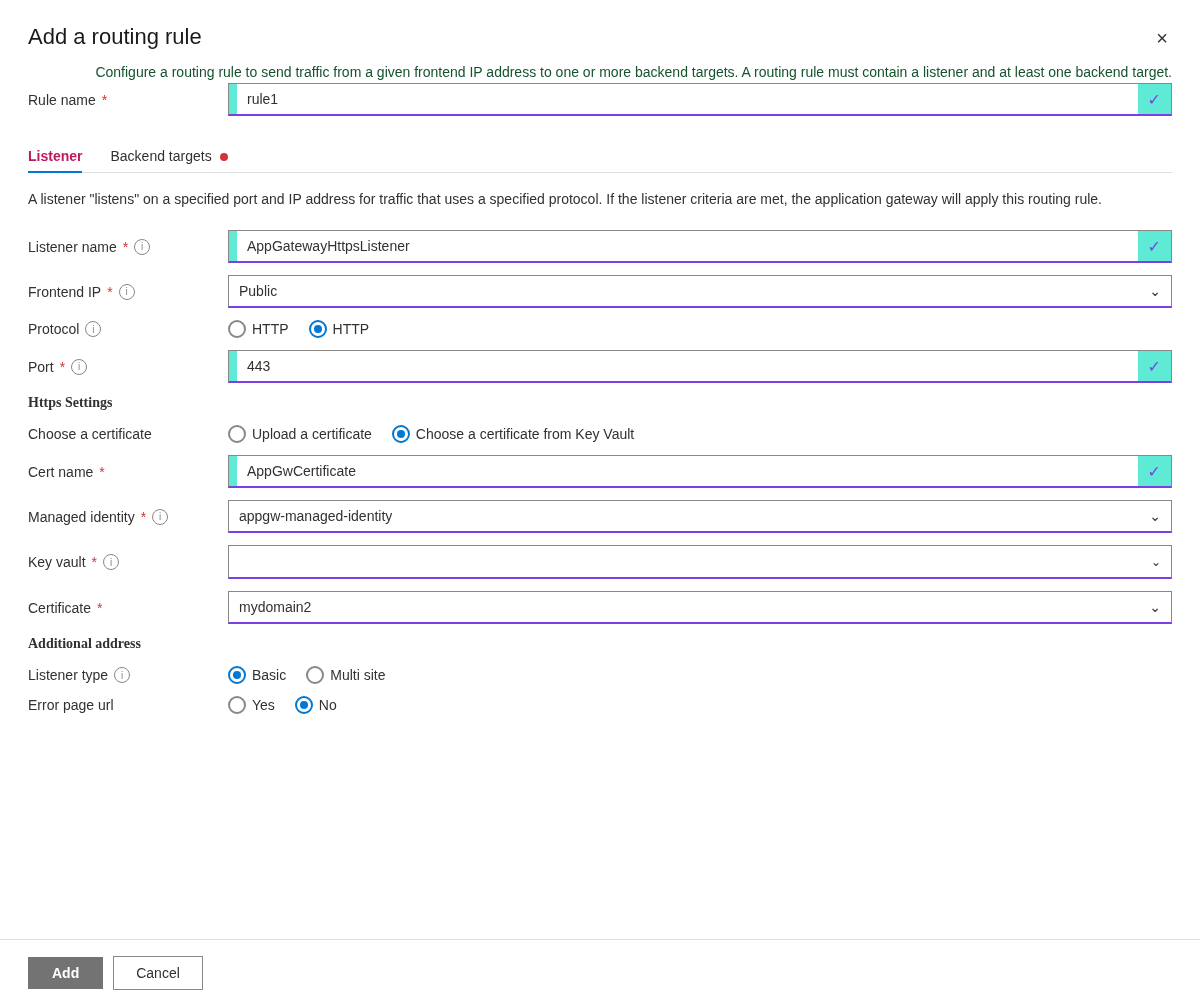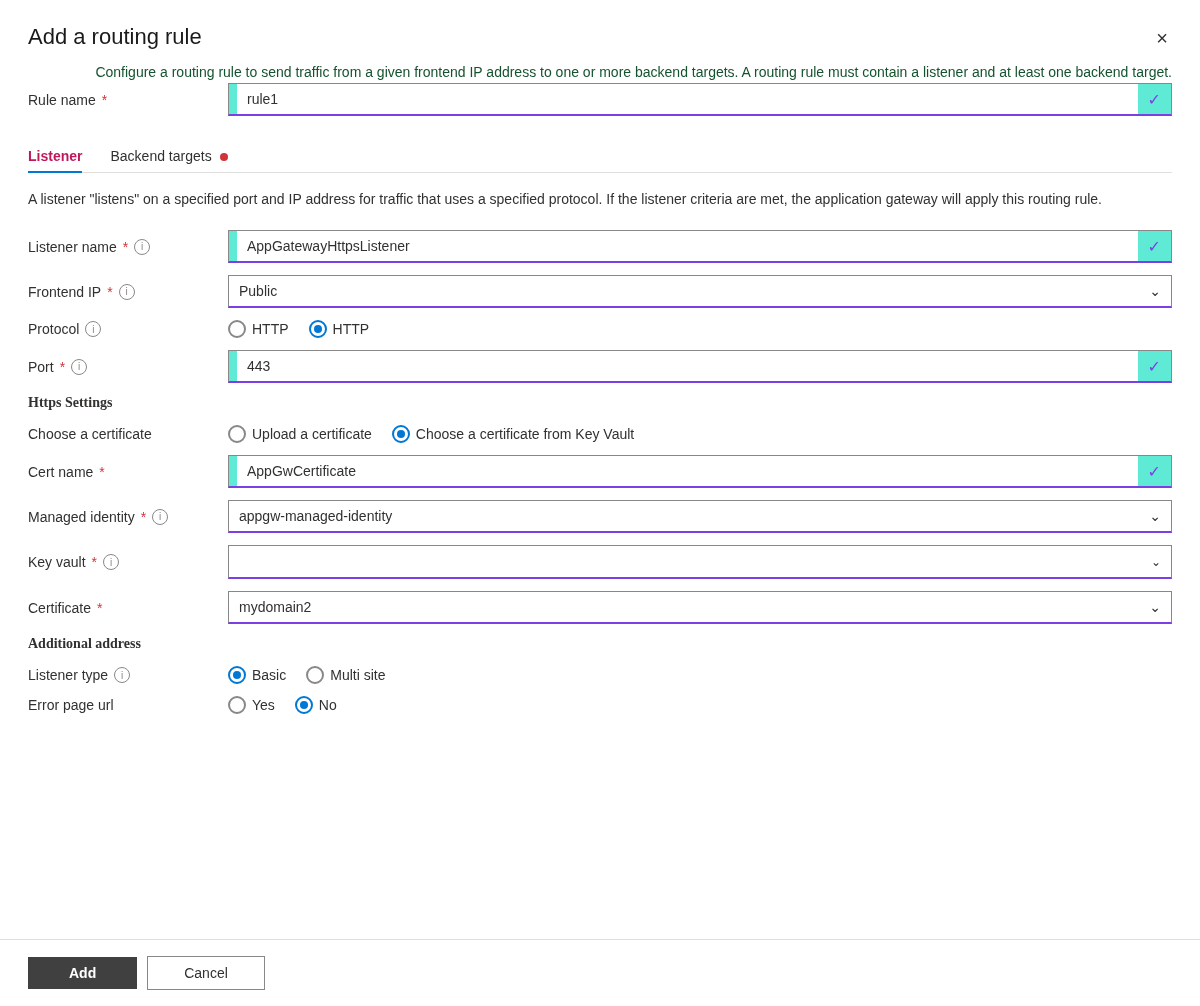--- a/index.html
+++ b/index.html
@@ -217,33 +217,33 @@
     }
     .dialog-footer {
       padding: 16px 28px;
       border-top: 1px solid #e1dfdd;
       display: flex;
       gap: 10px;
       align-items: center;
       background: #fff;
     }
     .btn-add {
-      background: #404040;
+      background: #737373;
       color: #fff;
       border: none;
-      padding: 8px 41px;
+      padding: 8px 24px;
       font-size: 14px;
       font-weight: 600;
       cursor: pointer;
     }
     .btn-cancel {
       background: #fff;
       color: #323130;
       border: 1px solid #8a8886;
-      padding: 8px 36px;
+      padding: 8px 22px;
       font-size: 14px;
       cursor: pointer;
     }
     .dropdown-empty {
       display: flex;
       align-items: center;
       border: 1px solid #8a8886;
       border-bottom: 2px solid #7b3fe4;
       background: #fff;
       flex: 1;

